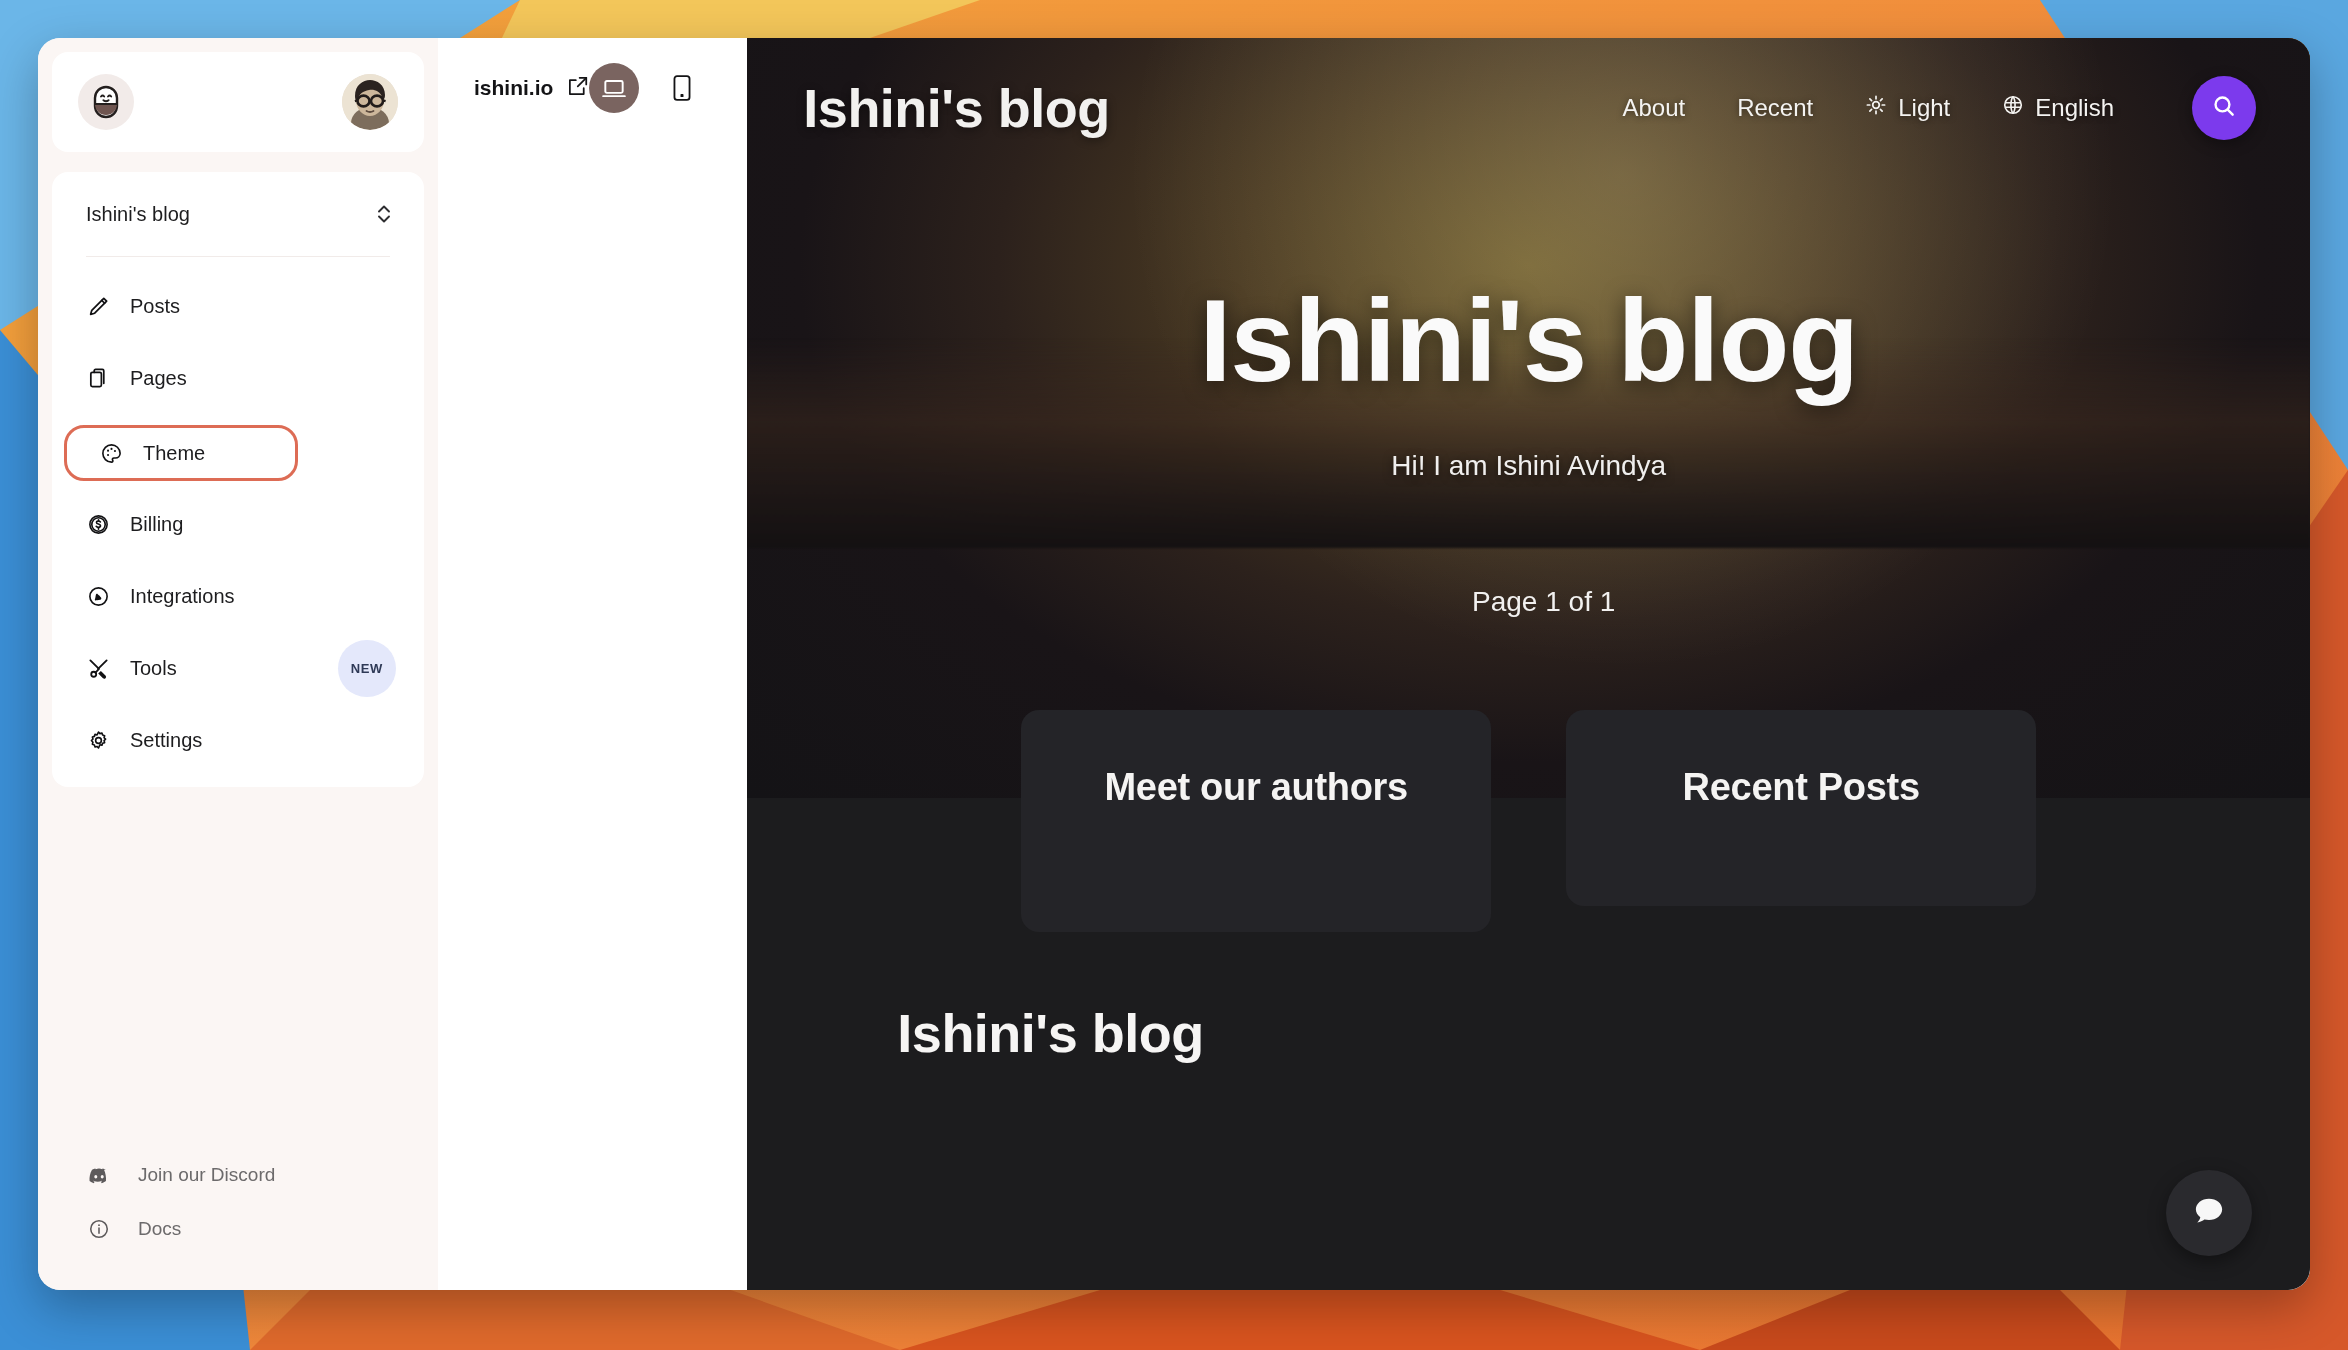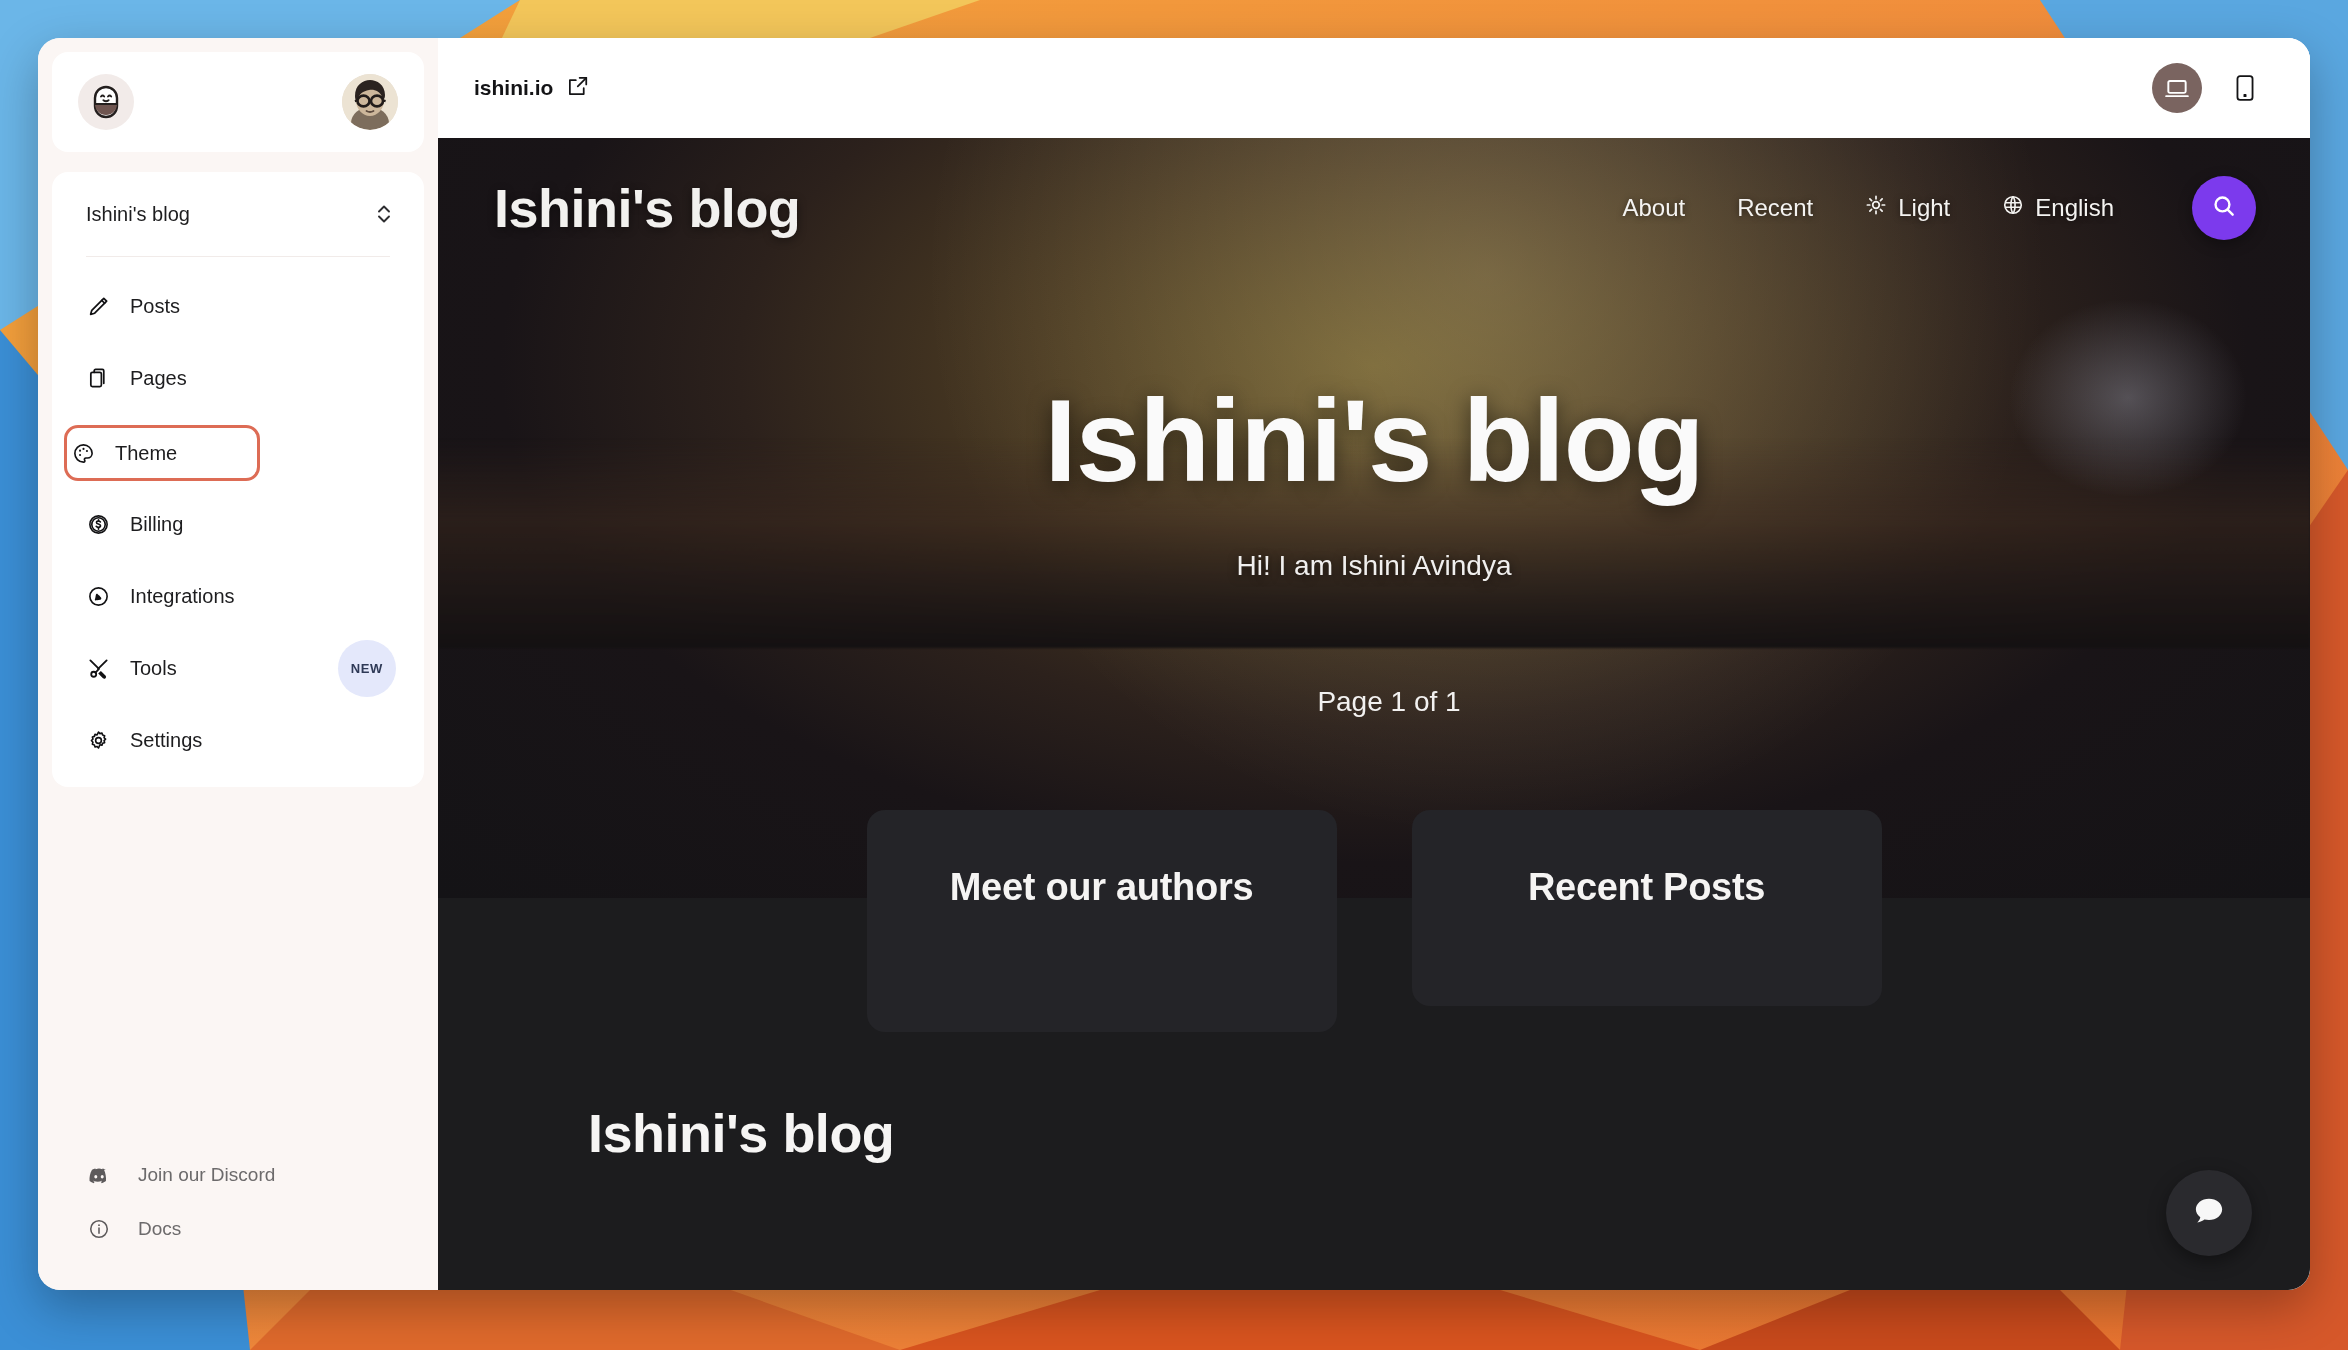--- a/index.html
+++ b/index.html
@@ -110,25 +110,25 @@
   .nav-item.active::before {
     content: "";
     position: absolute;
     left: 0; top: 0; bottom: 0;
     width: 5px;
     background: #6f5550;
   }
   .nav-item.spaced { margin-top: 14px; }
   .nav-item.highlighted {
     border: 3px solid #dd6c55;
-    border-radius: 14px;
+    border-radius: 20px;
     margin: 18px 14px 6px 12px;
-    padding-left: 4px;
+    padding-left: 32px;
     height: 56px;
-    width: 196px;
+    width: 234px;
   }
   .ext-ico { color:#3c3c40; display:flex; }
   .badge-new {
     background: #e4e8fb;
     color: #2f3a57;
     font-size: 13px;
     font-weight: 700;
     letter-spacing: .6px;
     padding: 21px 13px;
     border-radius: 999px;
@@ -150,21 +150,21 @@
   }
   .foot-item .ico { width:22px;height:22px;display:flex;align-items:center;justify-content:center; }
 
   
   .main {
     flex: 1;
     background: #ffffff;
     border-radius: 0;
     margin: 0;
     display: flex;
-    flex-direction: column;
+    flex-direction: row;
     min-width: 0;
     position: relative;
   }
   .preview-toolbar {
     height: 100px;
     flex: 0 0 100px;
     background: #ffffff;
     display: flex;
     align-items: center;
     justify-content: space-between;

